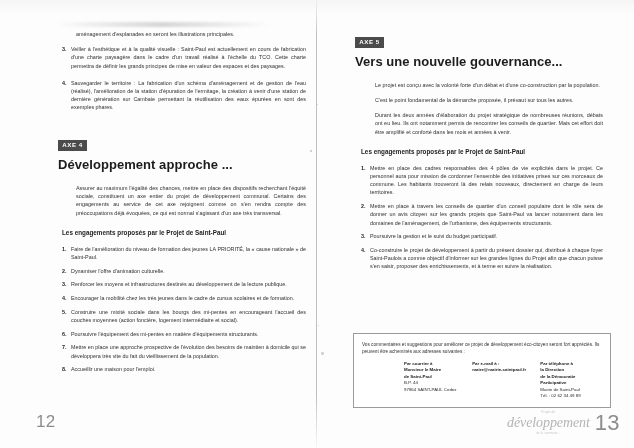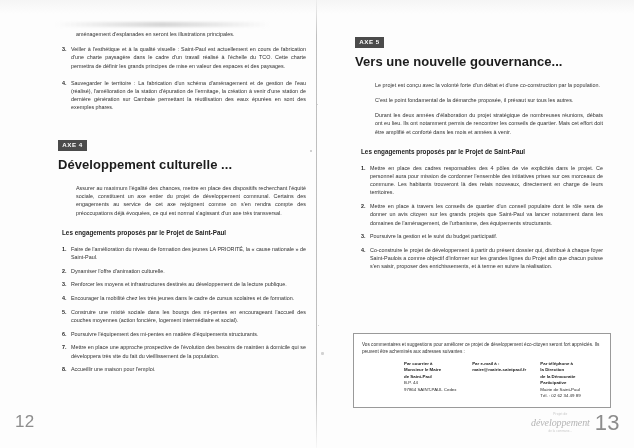--- a/index.html
+++ b/index.html
@@ -155,21 +155,21 @@
   .contact-line {
     font-size: 4.4px;
     line-height: 6.4px;
     color: #2a2a2a;
   }
   .contact-line.bold { font-weight: bold; color: #171717; }
 
   
   .folio-left {
     position: absolute;
-    left: 15px;
+    left: 36px;
     bottom: 16px;
     font-size: 17px;
     color: #8d8d8d;
     letter-spacing: .4px;
     font-family: "Liberation Sans", sans-serif;
   }
   .folio-right-wrap {
     position: absolute;
     right: 14px;
     bottom: 12px;
@@ -185,21 +185,21 @@
   .footer-logo .fl-top {
     font-size: 3.2px;
     letter-spacing: .15px;
     display: block;
     margin-bottom: 1.5px;
     color: #c4c4c4;
   }
   .footer-logo .fl-main {
     font-family: "Liberation Serif", serif;
     font-style: italic;
-    font-size: 10px;
+    font-size: 14px;
     display: block;
     color: #b4b4b4;
     letter-spacing: -.1px;
   }
   .footer-logo .fl-bot {
     font-size: 2.9px;
     letter-spacing: .1px;
     display: block;
     margin-top: 1.5px;
     color: #c8c8c8;
@@ -238,21 +238,21 @@
         </li>
         <li style="margin-top:9px;">
           <span class="marker">4.</span>
           <span>Sauvegarder le territoire : La fabrication d'un schéma d'aménagement et de gestion de l'eau (réalisé), l'amélioration de la station d'épuration de l'ermitage, la création à venir d'une station de dernière génération sur Cambaie permettant la réutilisation des eaux épurées en sont des exemples phares.</span>
         </li>
       </ol>
 
       <div style="height:16px;"></div>
 
       <div class="axe-badge">AXE 4</div>
-      <div class="axe-title">Développement culturelle ...</div>
+      <div class="axe-title">Développement approche ...</div>
 
       <div class="intro-block">
         <p class="body-text">Assurer au maximum l'égalité des chances, mettre en place des dispositifs recherchant l'équité sociale, constituent un axe entier du projet de développement communal. Certains des engagements au service de cet axe rejoignent comme on s'en rendra compte des préoccupations déjà évoquées, ce qui est normal s'agissant d'un axe très transversal.</p>
       </div>
 
       <div class="section-heading" style="margin-left:4px;">Les engagements proposés par le Projet de Saint-Paul</div>
 
       <ol class="num-list">
         <li>
           <span class="marker">1.</span>

